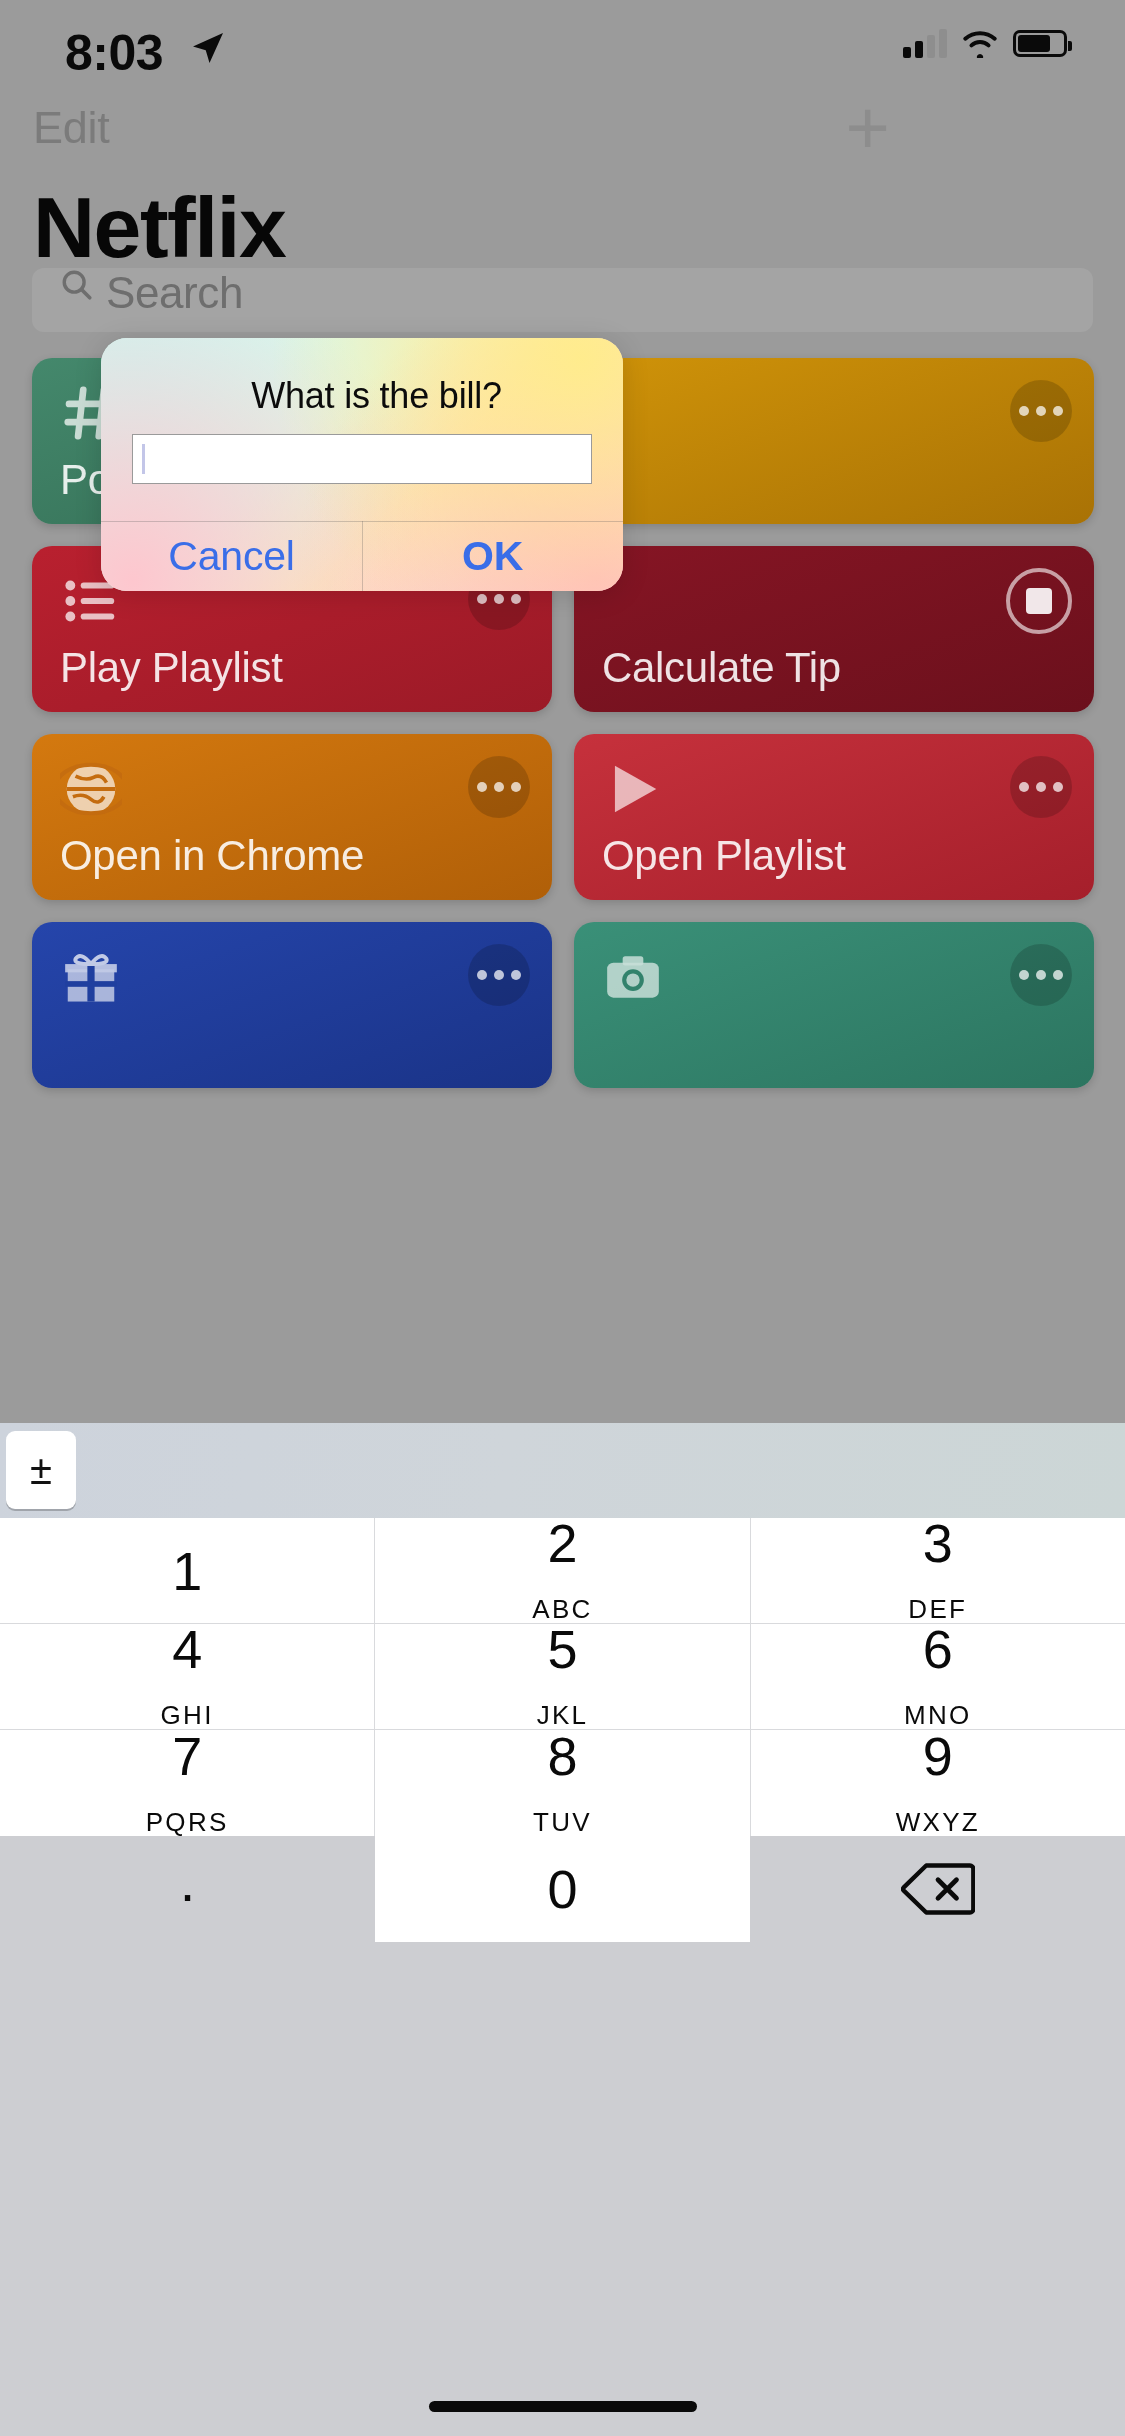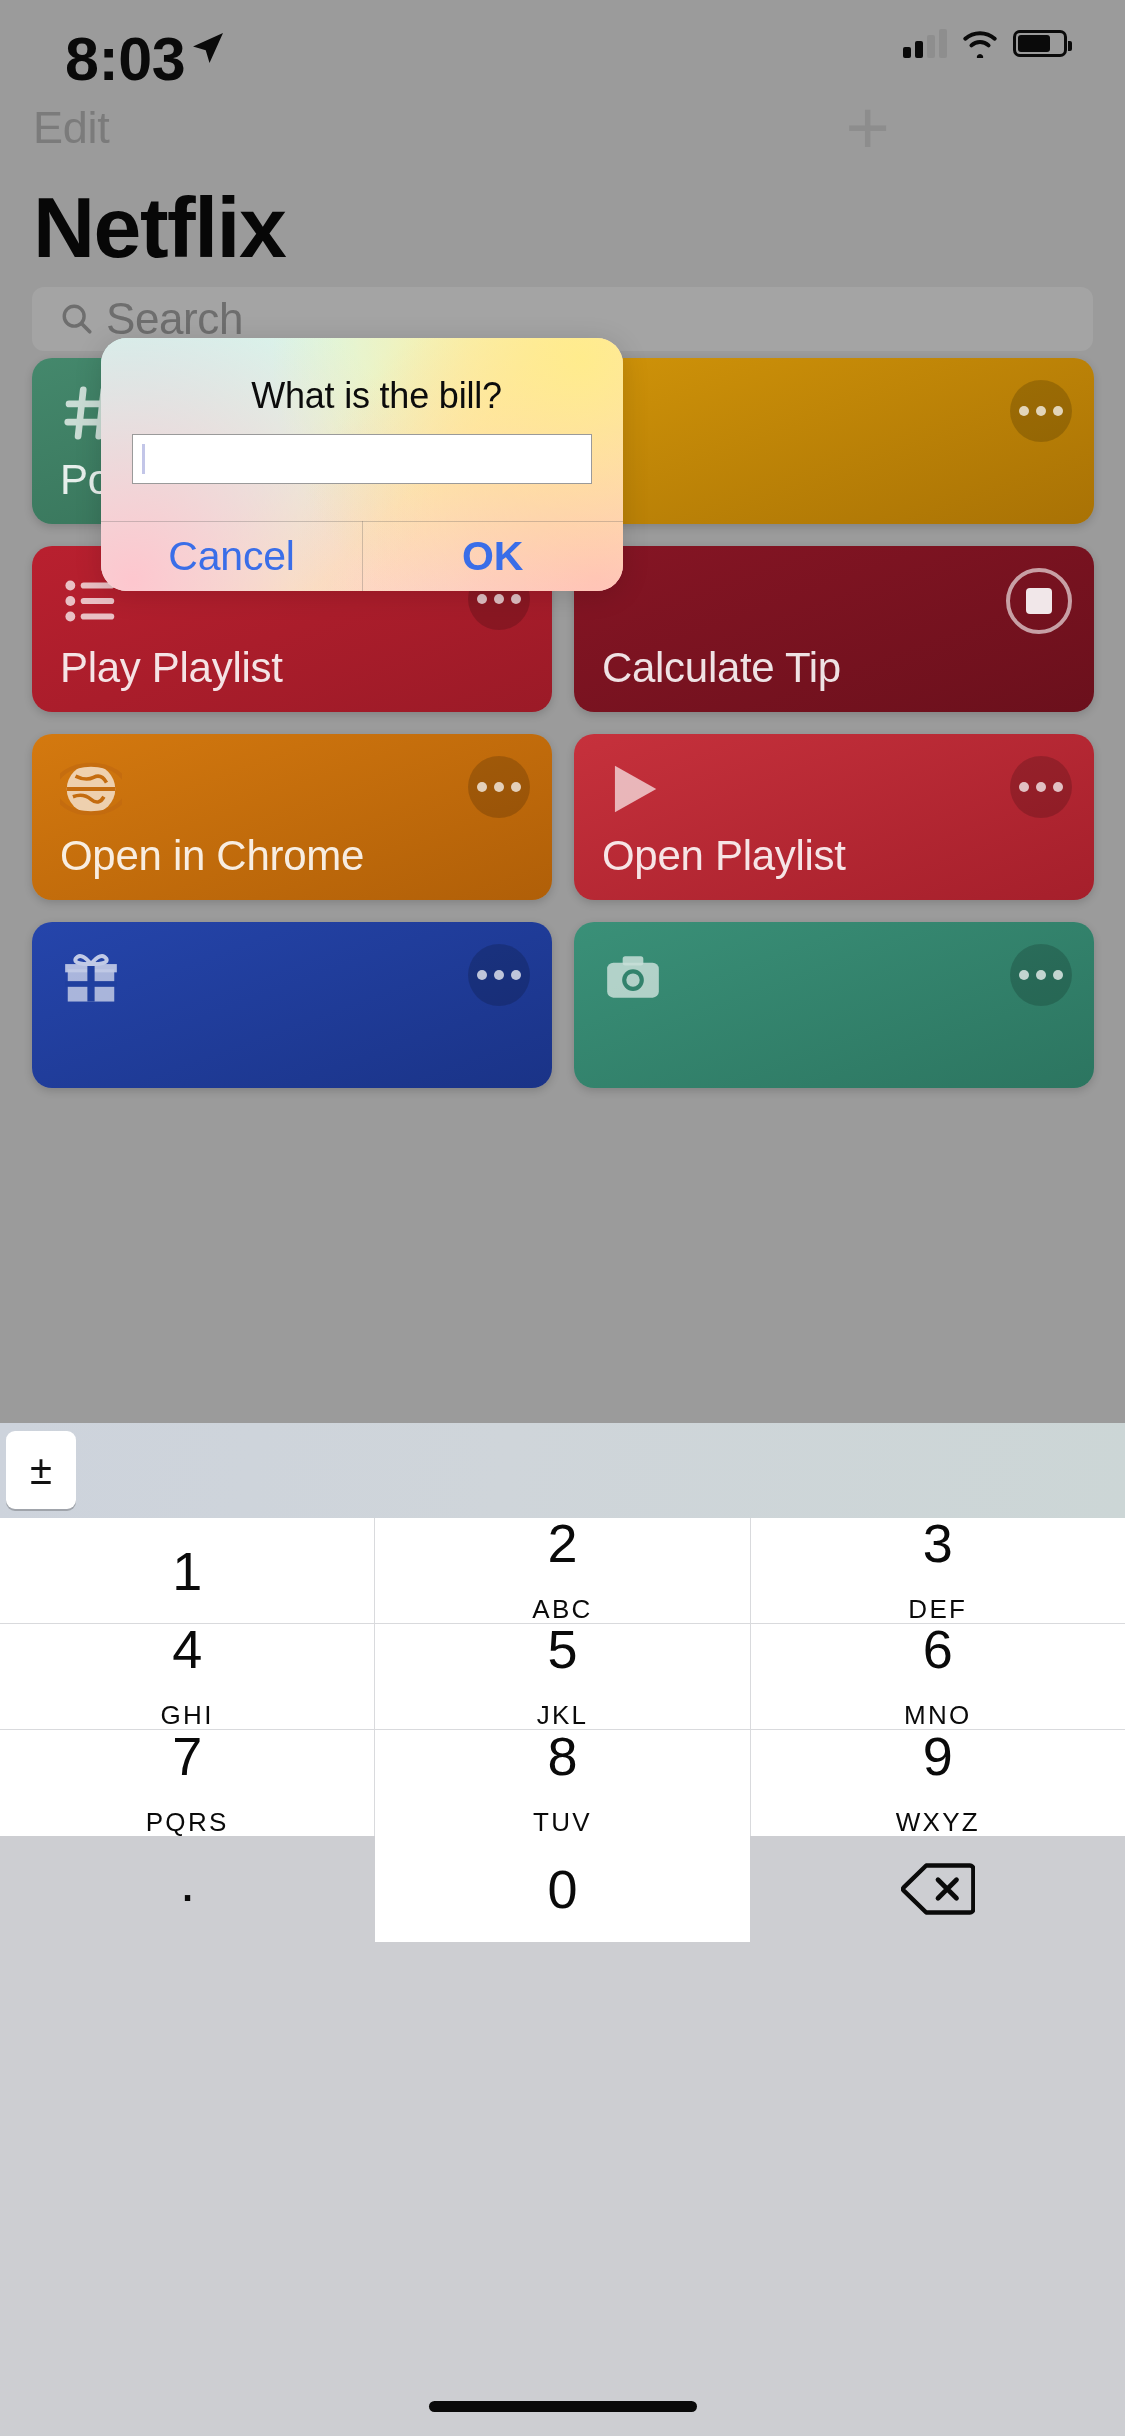--- a/index.html
+++ b/index.html
@@ -15,21 +15,21 @@
     position:absolute; left:0; top:0; width:1125px; height:1423px;
     background:#9b9b9b; overflow:hidden;
   }
 
   
   #status-bar {
     position:absolute; left:0; top:0; width:1125px; height:100px;
   }
   #status-time {
     position:absolute; left:65px; top:24px;
-    font-size:61px; font-weight:700; color:#0a0a0a;
+    font-size:50px; font-weight:700; color:#0a0a0a;
     letter-spacing:-0.5px;
   }
   #loc-arrow {
     position:absolute; left:190px; top:30px; width:36px; height:36px;
   }
   #status-right {
     position:absolute; right:58px; top:28px;
     display:flex; align-items:center; gap:14px;
   }
   .sig-bars { display:flex; align-items:flex-end; gap:4px; height:30px; }
@@ -61,21 +61,21 @@
 
   #page-title {
     position:absolute; left:33px; top:178px;
     font-size:86px; font-weight:700; color:#070707; letter-spacing:-1.5px;
   }
 
   
   #search-field {
     position:absolute; left:32px; top:268px; width:1061px; height:64px;
     background:#a4a4a4; border-radius:12px;
-    display:flex; align-items:center; padding-left:28px;margin-top:19px;
+    display:flex; align-items:flex-start; padding-left:28px;
   }
   #search-icon { width:34px; height:34px; margin-right:12px; }
   #search-placeholder { font-size:44px; color:#6e6e6e; letter-spacing:-0.4px; }
 
   
   #grid {
     position:absolute; left:32px; top:358px; width:1062px;
   }
   .grid-row { display:flex; gap:22px; margin-bottom:22px; }
   .tile {

